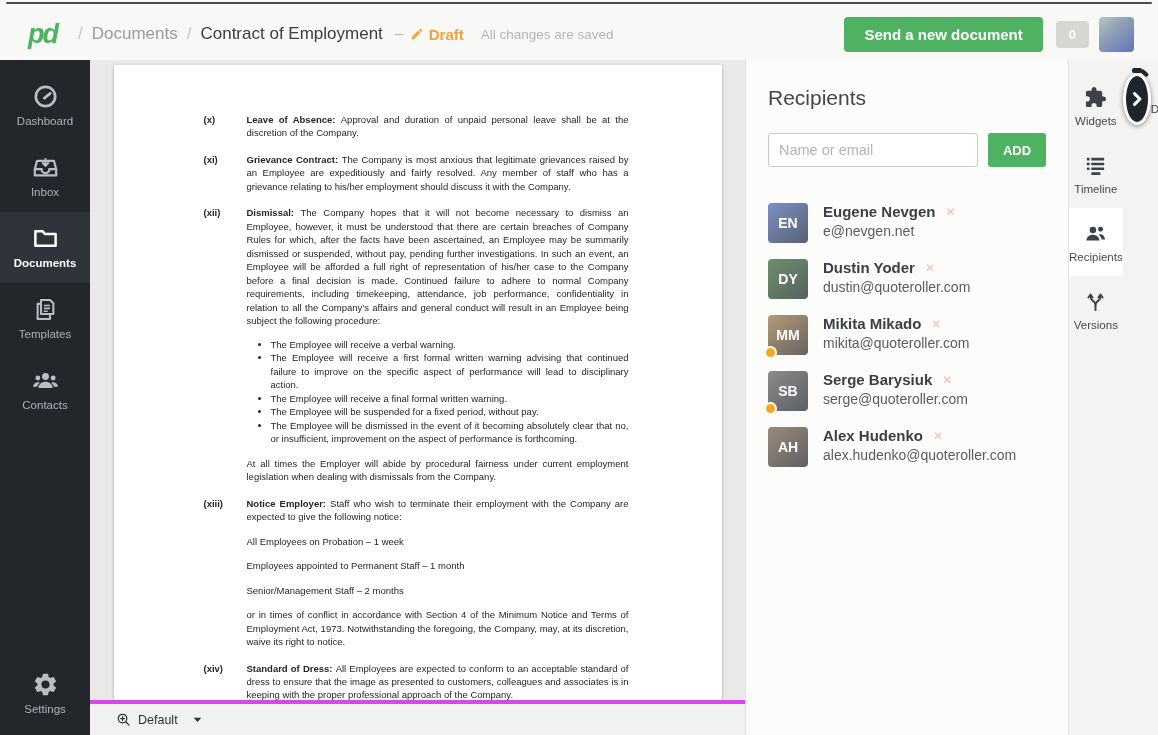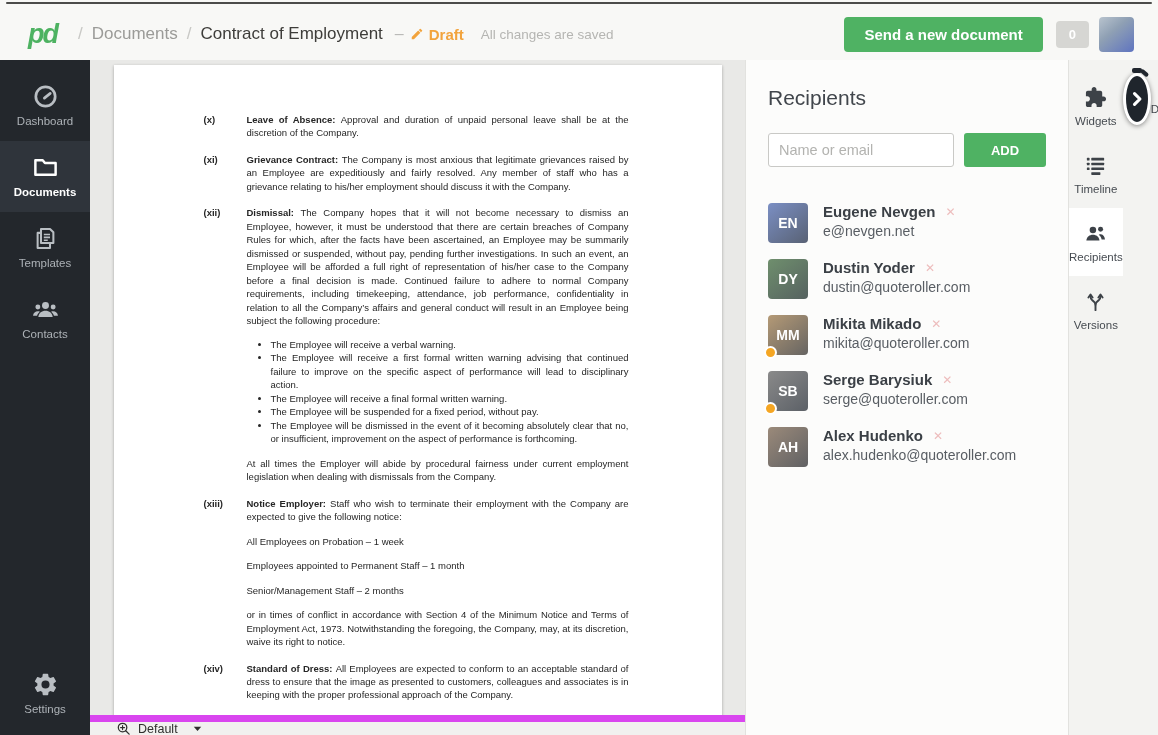--- a/index.html
+++ b/index.html
@@ -53,36 +53,36 @@
     box-shadow:0 1px 3px rgba(0,0,0,.3); padding:48px 93px 24px 90px;
     font-size:9.5px; line-height:1.42; color:#262626; }
   .doc-section { display:flex; margin-bottom:13px; }
   .sec-num { width:43px; flex:none; font-weight:700; }
   .sec-body { flex:1; text-align:justify; }
   .sec-title { font-weight:700; }
   .sec-body ul { margin:10px 0 0; padding-left:24px; }
   .sec-body li { text-align:justify; }
   .sec-body p.extra { margin-top:11px; }
 
-  .zoom-bar { height:20px; background:#f1f1ef; border-top:7px solid #d946ef;
+  .zoom-bar { height:35px; background:#f1f1ef; border-top:4px solid #d946ef;
     display:flex; align-items:center; padding-left:26px; }
   .zoom-bar .icon { width:15px; height:15px; color:#2f2f2d; margin-right:7px; }
   .zoom-label { font-size:12.5px; color:#2f2f2d; }
   .zoom-caret { width:11px; height:11px; color:#4a4a48; margin-left:12px; }
 
   
   .recipients-panel { width:323px; background:#fcfcfb; border-left:1px solid #e2e2df;
     padding:26px 22px 0; }
   .panel-title { font-size:21px; font-weight:400; color:#41464c; }
   .add-row { display:flex; margin-top:23px; }
   .add-input { flex:1; height:34px; border:1px solid #c9c9c6; border-radius:3px;
     padding:0 10px; font-size:14.5px; color:#c2410c; background:#fff; min-width:0;
     font-family:"Liberation Sans", sans-serif; }
   .add-input::placeholder { color:#b3b3b0; }
-  .add-btn { width:82px; height:34px; margin-left:10px; background:#4fb263; color:#fff;
+  .add-btn { width:58px; height:34px; margin-left:10px; background:#4fb263; color:#fff;
     font-size:13px; font-weight:700; border:none; border-radius:3px; cursor:pointer;
     font-family:"Liberation Sans", sans-serif; }
   .recipient-list { margin-top:36px; }
   .recipient-row { display:flex; margin-bottom:16px; }
   .r-avatar { position:relative; width:40px; height:40px; flex:none; border-radius:4px;
     color:#fff; font-size:14px; font-weight:700; display:flex; align-items:center;
     justify-content:center; }
   .r-badge { position:absolute; left:-4px; bottom:-4px; width:13px; height:13px;
     border-radius:50%; background:#f5a623; border:2px solid #fff; }
   .r-info { margin-left:15px; min-width:0; }
@@ -147,20 +147,30 @@
     <nav class="left-sidebar">
       <div id="nav-items">
           <div class="nav-item">
             <span class="icon">
               <svg viewBox="0 0 24 24">
                 <circle cx="12" cy="12" r="8.6" fill="none" stroke="currentColor" stroke-width="2.4"></circle>
                 <path d="M11 13.4l5.2-4.2" stroke="currentColor" stroke-width="2.4" stroke-linecap="round"></path>
               </svg>
             </span>
             <span class="nav-label">Dashboard</span>
+          </div>
+          <div class="nav-item">
+            <span class="icon">
+              <svg viewBox="0 0 24 24">
+                <path d="M4.5 6h15l2 7.5V19H2.5v-5.5z" fill="none" stroke="currentColor" stroke-width="2" stroke-linejoin="round"></path>
+                <path d="M2.5 13.5h6a3.5 3.5 0 0 0 7 0h6" fill="none" stroke="currentColor" stroke-width="2"></path>
+                <path d="M12 4.5V10M9.6 8l2.4 2.6L14.4 8" fill="none" stroke="currentColor" stroke-width="1.8" stroke-linecap="round" stroke-linejoin="round"></path>
+              </svg>
+            </span>
+            <span class="nav-label">Inbox</span>
           </div>
           <div class="nav-item active">
             <span class="icon">
               <svg viewBox="0 0 24 24">
                 <path d="M3 5.5h6.5l2 2.5H21v10.5H3z" fill="none" stroke="currentColor" stroke-width="2.2" stroke-linejoin="round"></path>
               </svg>
             </span>
             <span class="nav-label">Documents</span>
           </div>
           <div class="nav-item">

